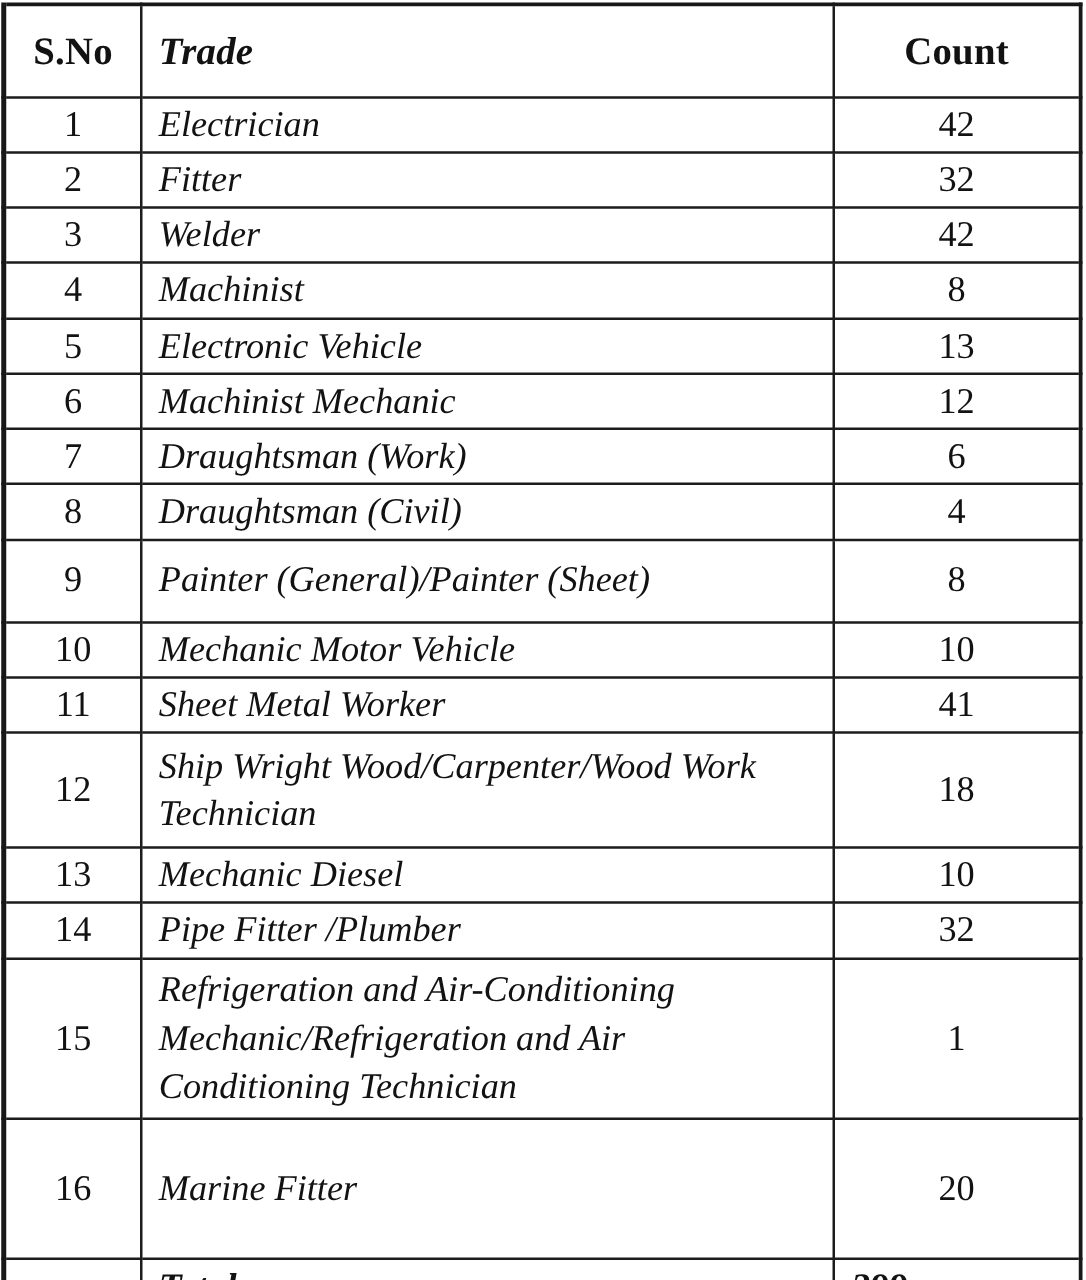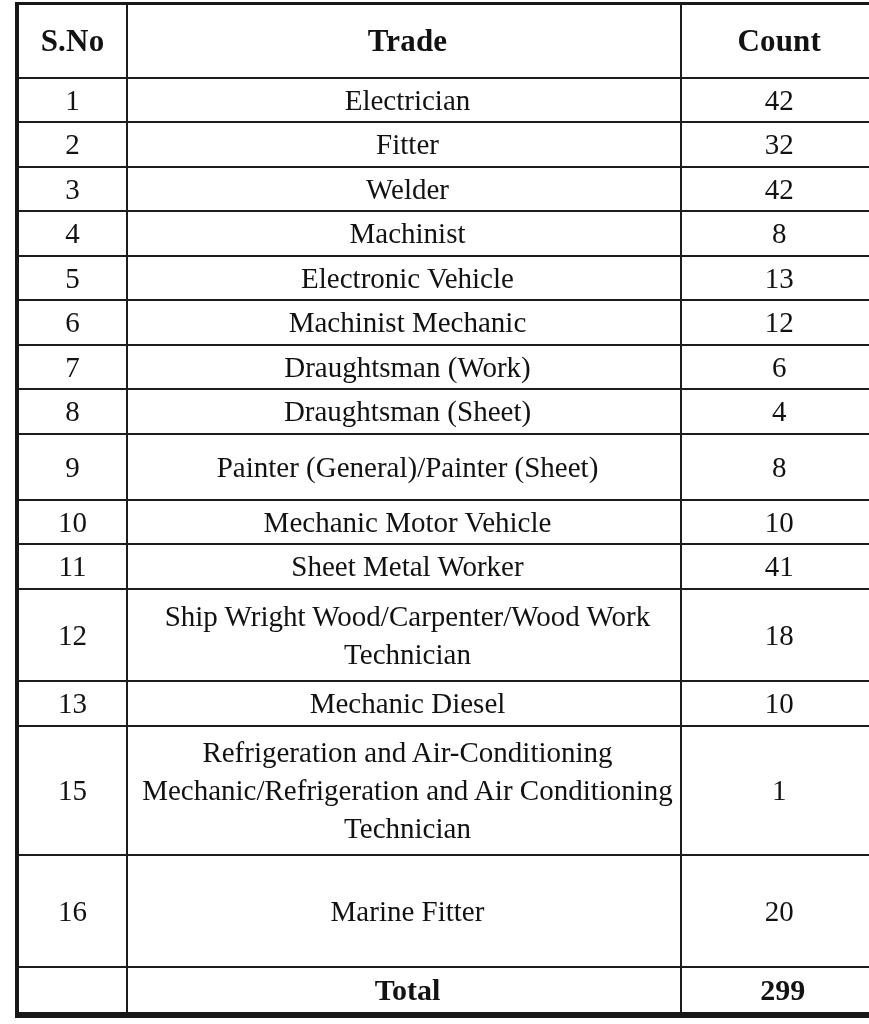--- a/index.html
+++ b/index.html
@@ -9,21 +9,21 @@
     background: #ffffff;
     width: 869px;
     height: 1024px;
     font-family: "Liberation Serif", "DejaVu Serif", serif;
     color: #121212;
     overflow: hidden;
   }
   .page {
     width: 869px;
     height: 1024px;
-    padding: 2px 5px 4px 15px;
+    padding: 2px 5px 4px 1px;
   }
   table.trade-table {
     width: 100%;
     height: 1016px;
     border-collapse: collapse;
     table-layout: fixed;
     border: 3px solid #181818;
     border-left-width: 4px;
     border-bottom-width: 6px;
   }
@@ -36,21 +36,21 @@
     vertical-align: middle;
     overflow: hidden;
   }
   th {
     font-size: 31px;
     font-weight: bold;
     letter-spacing: 0.2px;
   }
   td { font-size: 29px; line-height: 1.32; }
   .al-c { text-align: center; }
-  .al-l { text-align: center; padding-left: 13px; }
+  .al-l { text-align: left; padding-left: 13px; font-style: italic; }
   tr.rh-head  { height: 74px; }
   tr.rh-s     { height: 39px; }
   tr.rh-m     { height: 66px; }
   tr.rh-2l    { height: 92px; }
   tr.rh-3l    { height: 128px; }
   tr.rh-xl    { height: 112px; }
   tr.rh-total { height: 38px; }
   tr.rh-total td {
     font-weight: bold;
     font-size: 30px;
@@ -104,21 +104,21 @@
         <td class="al-l">Machinist Mechanic</td>
         <td class="al-c">12</td>
       </tr>
       <tr class="rh-s">
         <td class="al-c">7</td>
         <td class="al-l">Draughtsman (Work)</td>
         <td class="al-c">6</td>
       </tr>
       <tr class="rh-s">
         <td class="al-c">8</td>
-        <td class="al-l">Draughtsman (Sheet)</td>
+        <td class="al-l">Draughtsman (Civil)</td>
         <td class="al-c">4</td>
       </tr>
       <tr class="rh-m">
         <td class="al-c">9</td>
         <td class="al-l">Painter (General)/Painter (Sheet)</td>
         <td class="al-c">8</td>
       </tr>
       <tr class="rh-s">
         <td class="al-c">10</td>
         <td class="al-l">Mechanic Motor Vehicle</td>
@@ -132,20 +132,25 @@
       <tr class="rh-2l">
         <td class="al-c">12</td>
         <td class="al-l">Ship Wright Wood/Carpenter/Wood Work Technician</td>
         <td class="al-c">18</td>
       </tr>
       <tr class="rh-s">
         <td class="al-c">13</td>
         <td class="al-l">Mechanic Diesel</td>
         <td class="al-c">10</td>
       </tr>
+      <tr class="rh-s">
+        <td class="al-c">14</td>
+        <td class="al-l">Pipe Fitter /Plumber</td>
+        <td class="al-c">32</td>
+      </tr>
       <tr class="rh-3l">
         <td class="al-c">15</td>
         <td class="al-l">Refrigeration and Air-Conditioning Mechanic/Refrigeration and Air Conditioning Technician</td>
         <td class="al-c">1</td>
       </tr>
       <tr class="rh-xl">
         <td class="al-c">16</td>
         <td class="al-l">Marine Fitter</td>
         <td class="al-c">20</td>
       </tr>

